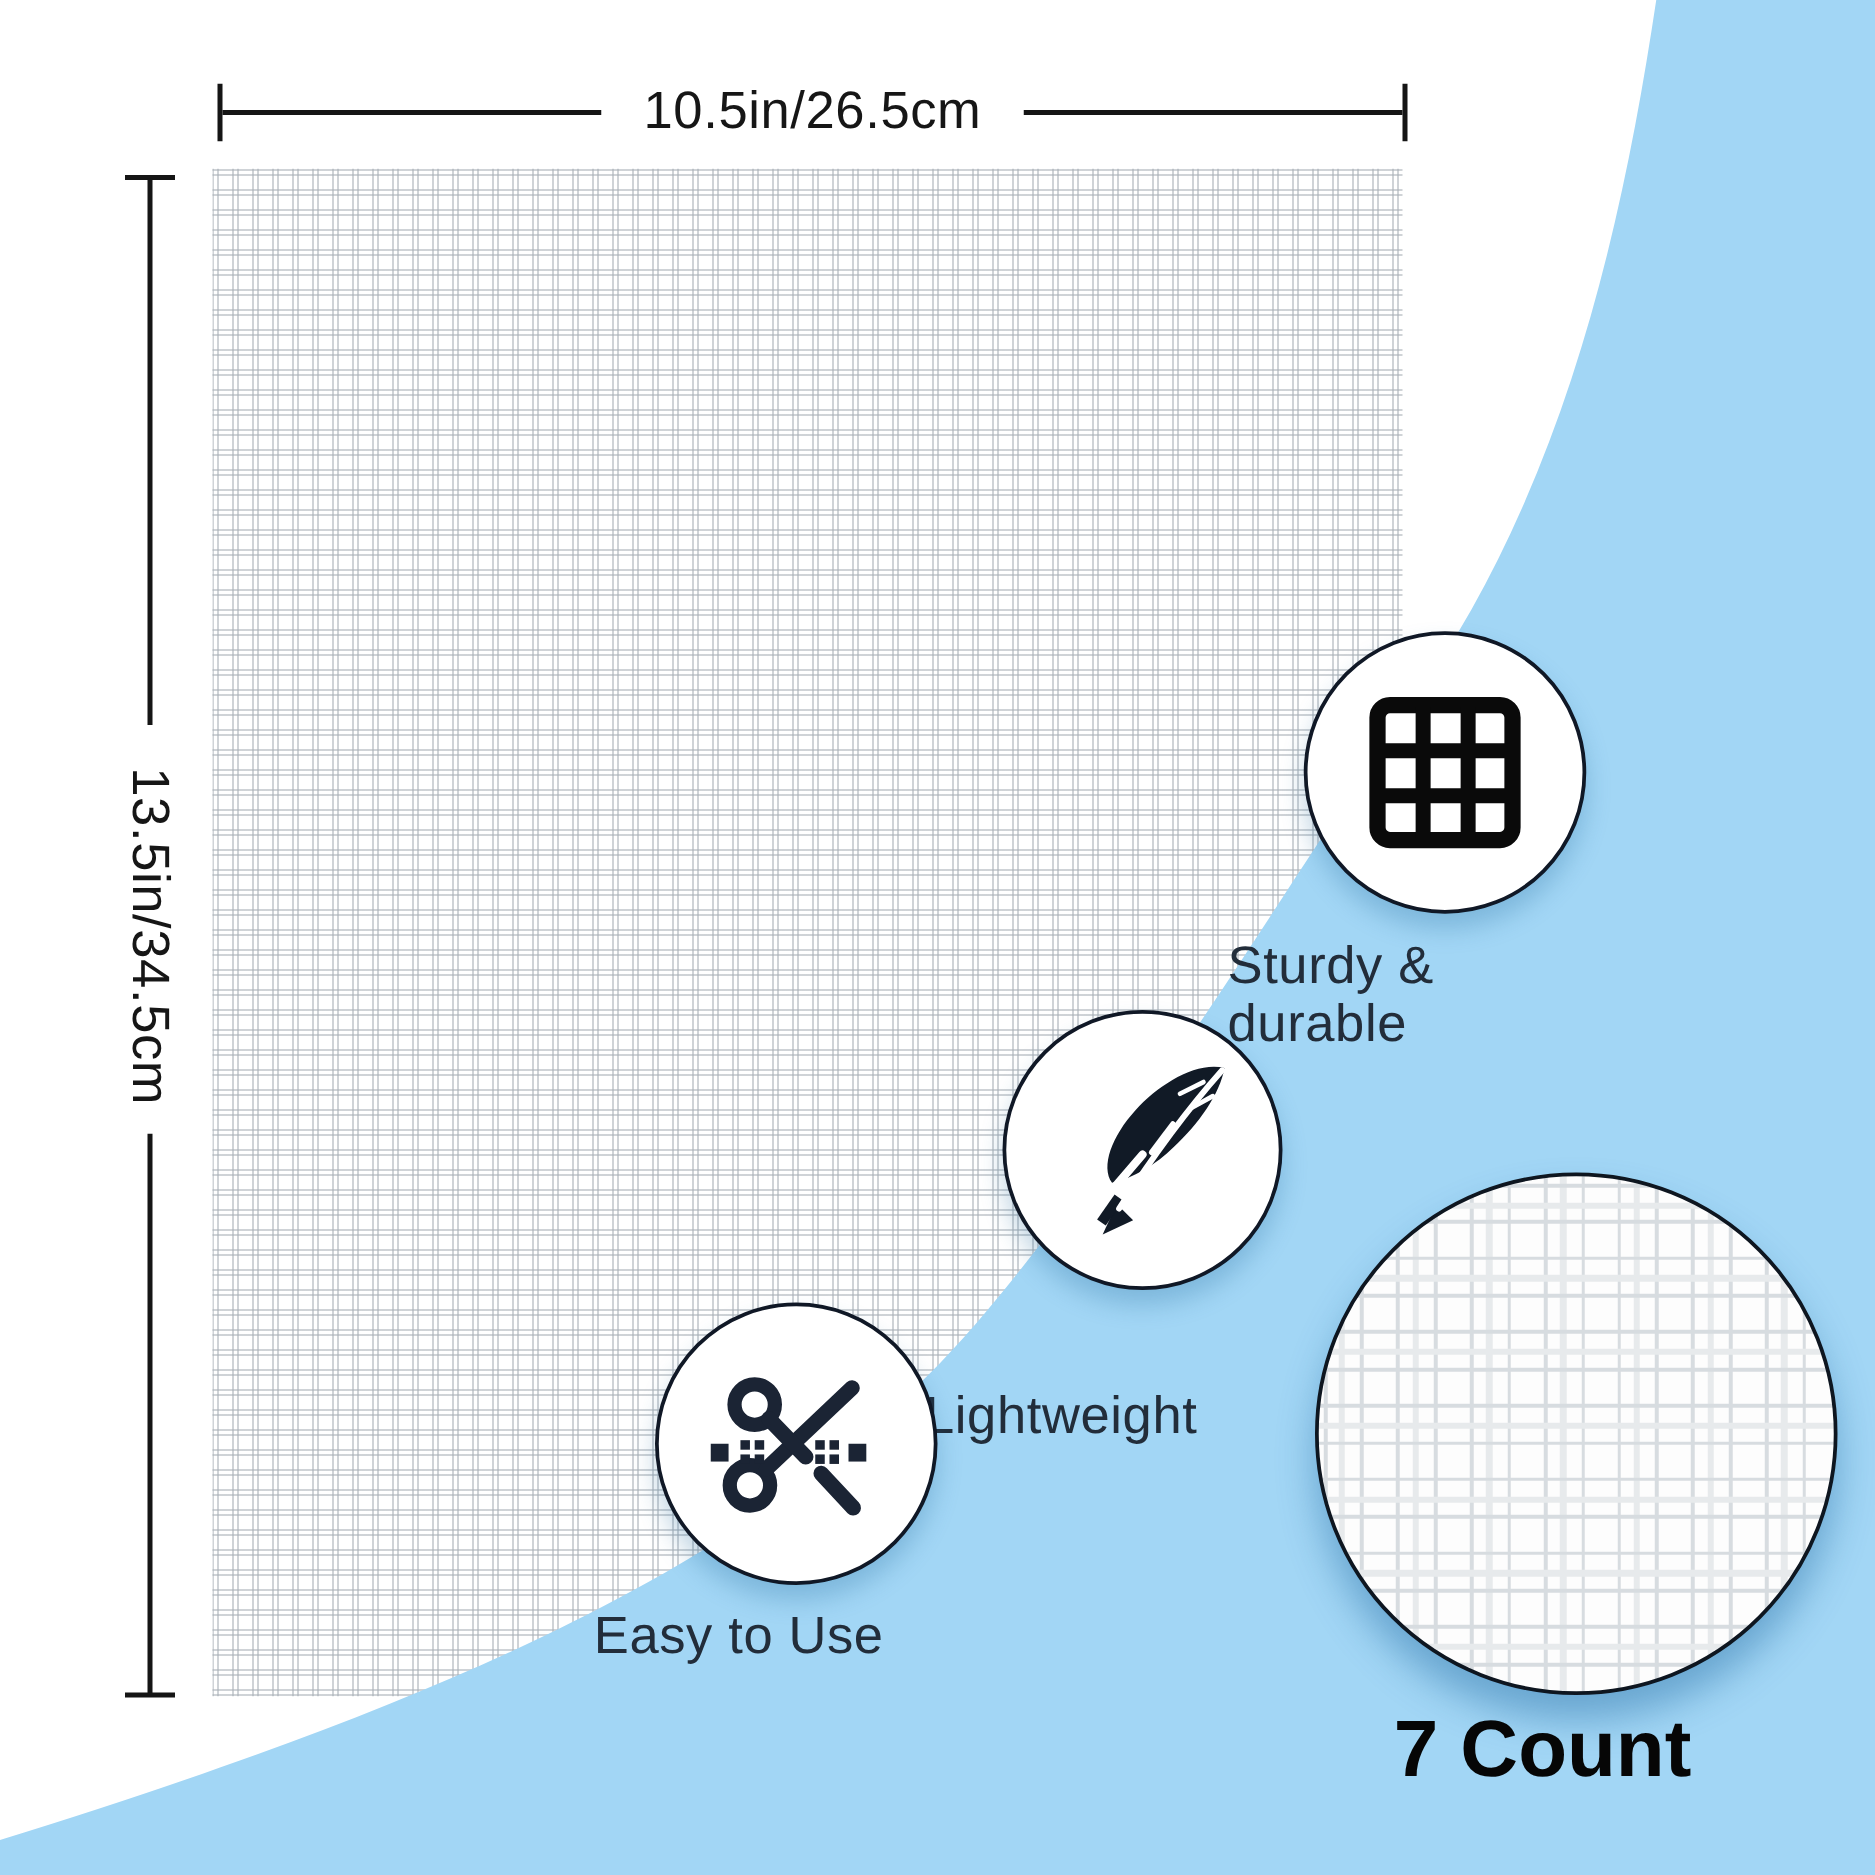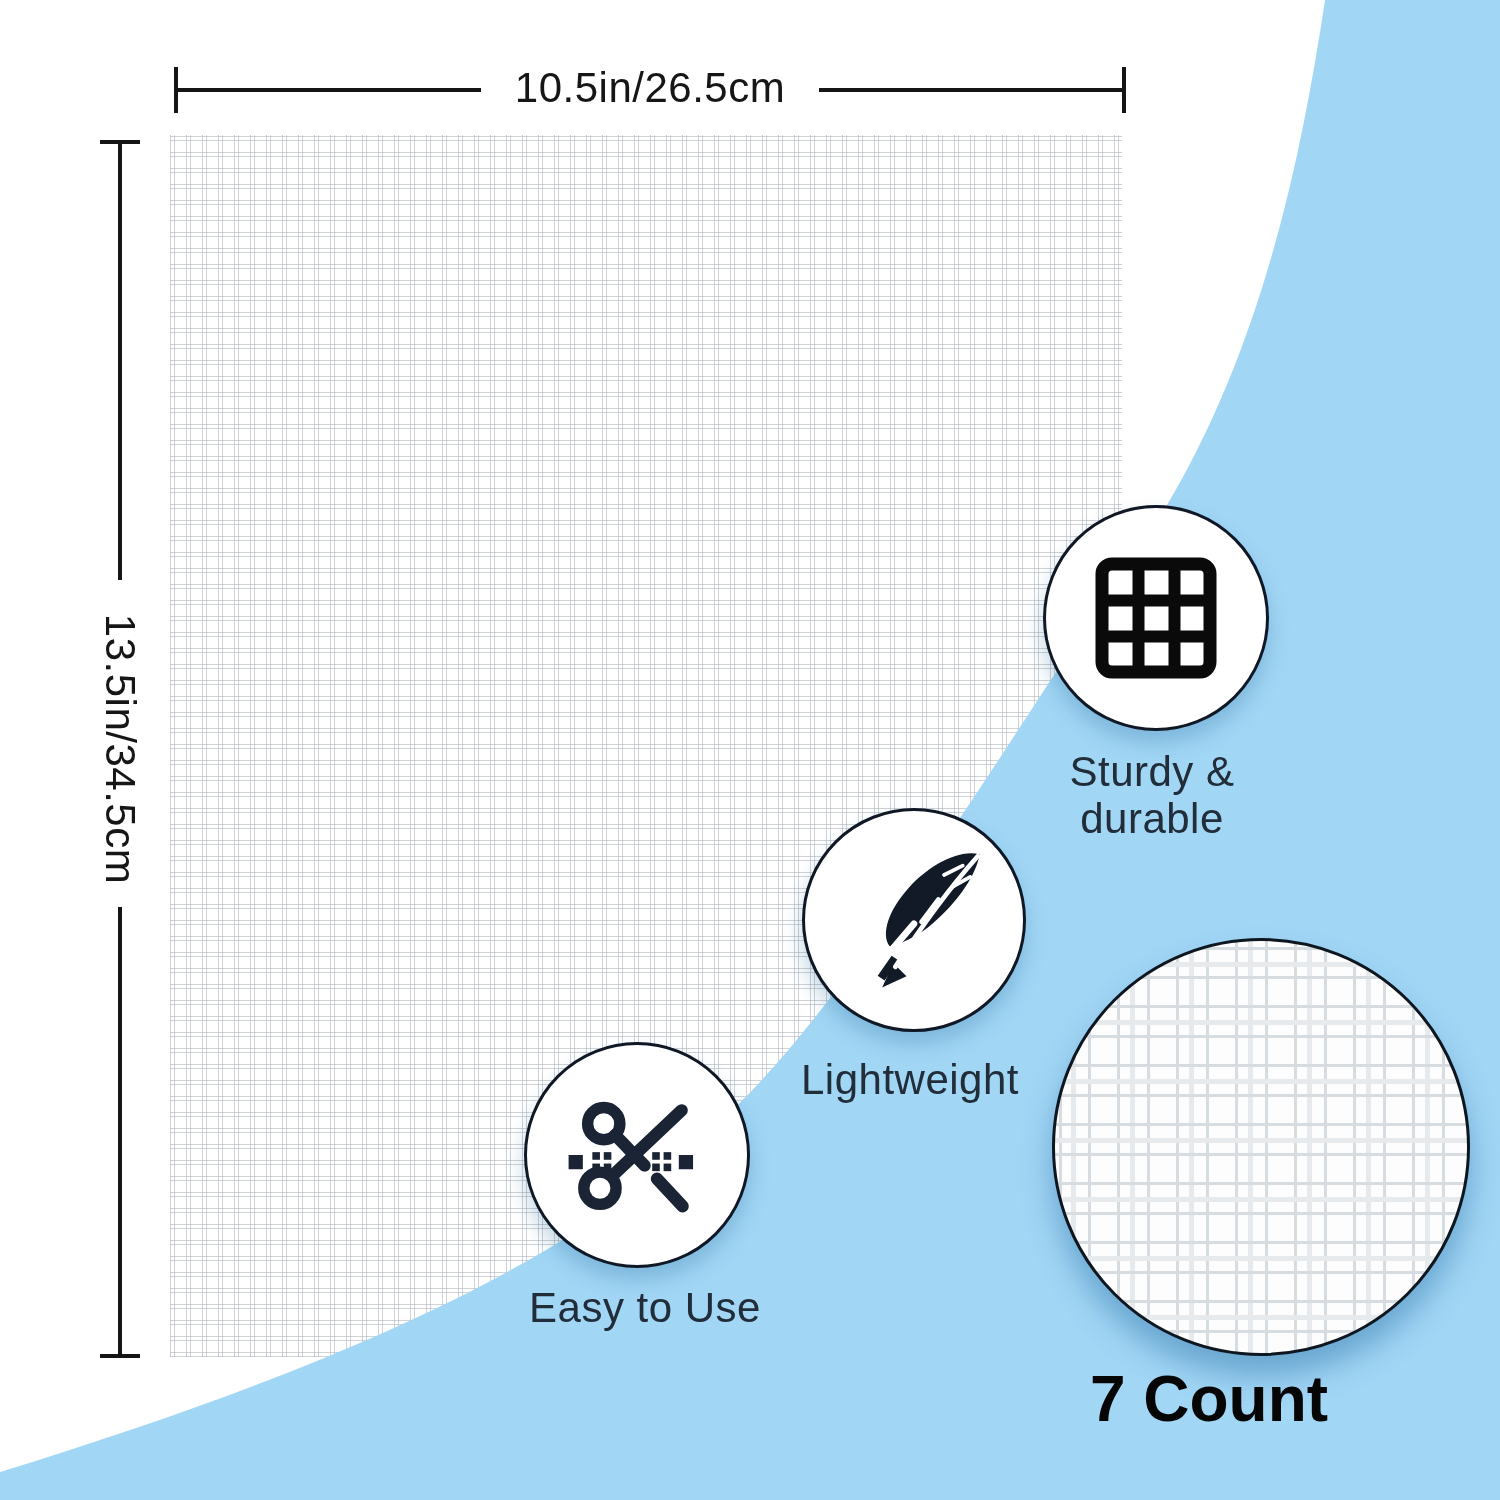--- a/index.html
+++ b/index.html
@@ -42,36 +42,36 @@
   }
   
   .badge{
     position:absolute;border-radius:50%;background:#ffffff;
     border:3px solid #101826;
     display:flex;align-items:center;justify-content:center;
     box-shadow:0 12px 20px rgba(31,104,156,.28);
   }
   .badge svg{display:block;}
   .feature-label{
-    position:absolute;text-align:center;
+    position:absolute;text-align:left;
     font-size:42px;line-height:47px;color:#222d3a;letter-spacing:.5px;
   }
   
   .detail-circle{
     position:absolute;left:1052px;top:938px;width:412px;height:412px;
     border-radius:50%;border:3px solid #0e1620;overflow:hidden;
     background-color:#fdfdfd;
     background-image:
       repeating-linear-gradient(0deg,  #e7eaec 0 5px, transparent 5px 17px, #d7dce0 17px 20px, transparent 20px 46px, #d7dce0 46px 49px, transparent 49px 59px),
       repeating-linear-gradient(90deg, #e7eaec 0 5px, transparent 5px 17px, #d7dce0 17px 20px, transparent 20px 46px, #d7dce0 46px 49px, transparent 49px 59px);
     background-position:16px 26px;
     box-shadow:0 20px 30px rgba(27,100,158,.42);
   }
   .count-label{
-    position:absolute;left:1009px;top:1362px;width:400px;
+    position:absolute;left:1034px;top:1362px;width:400px;
     text-align:center;font-size:64px;font-weight:bold;color:#060606;
     letter-spacing:0px;
   }
 </style>
 </head>
 <body>
 
 <div class="mesh-sheet"></div>
 
 <svg class="swoosh" viewBox="0 0 1500 1500" preserveAspectRatio="none" aria-hidden="true">
@@ -122,21 +122,21 @@
     </g>
     <g stroke="#ffffff" fill="none" stroke-linecap="round">
       <path d="M60,130 C82,96 116,48 148,12" stroke-width="5"></path>
       <path d="M56,112 L80,84" stroke-width="7"></path>
       <path d="M88,82 L106,58" stroke-width="5"></path>
       <path d="M112,32 L132,22" stroke-width="4"></path>
       <path d="M122,44 L140,34" stroke-width="4"></path>
     </g>
   </svg>
 </div>
-<div class="feature-label" style="left:740px;top:1056px;width:340px;">
+<div class="feature-label" style="left:740px;top:1108px;width:340px;">
   <span>Lightweight</span>
 </div>
 
 <div class="badge" style="left:524px;top:1042px;width:220px;height:220px;">
   <svg width="152" height="152" viewBox="0 0 160 160">
     <g stroke="#1b2434" fill="none" stroke-width="12">
       <circle cx="45" cy="47" r="17"></circle>
       <circle cx="41" cy="115" r="17"></circle>
     </g>
     <g stroke="#1b2434" fill="none" stroke-width="13" stroke-linecap="round">

